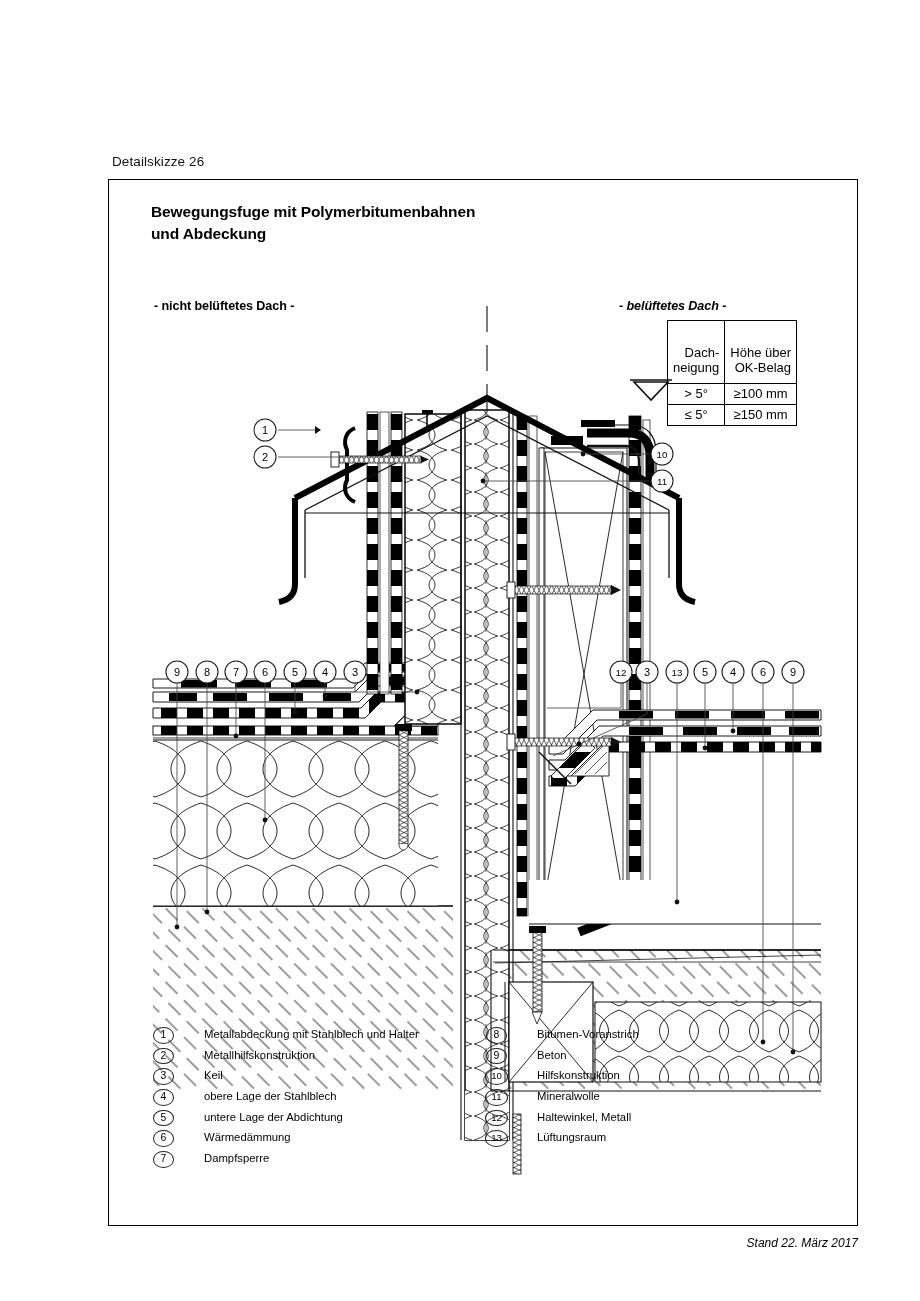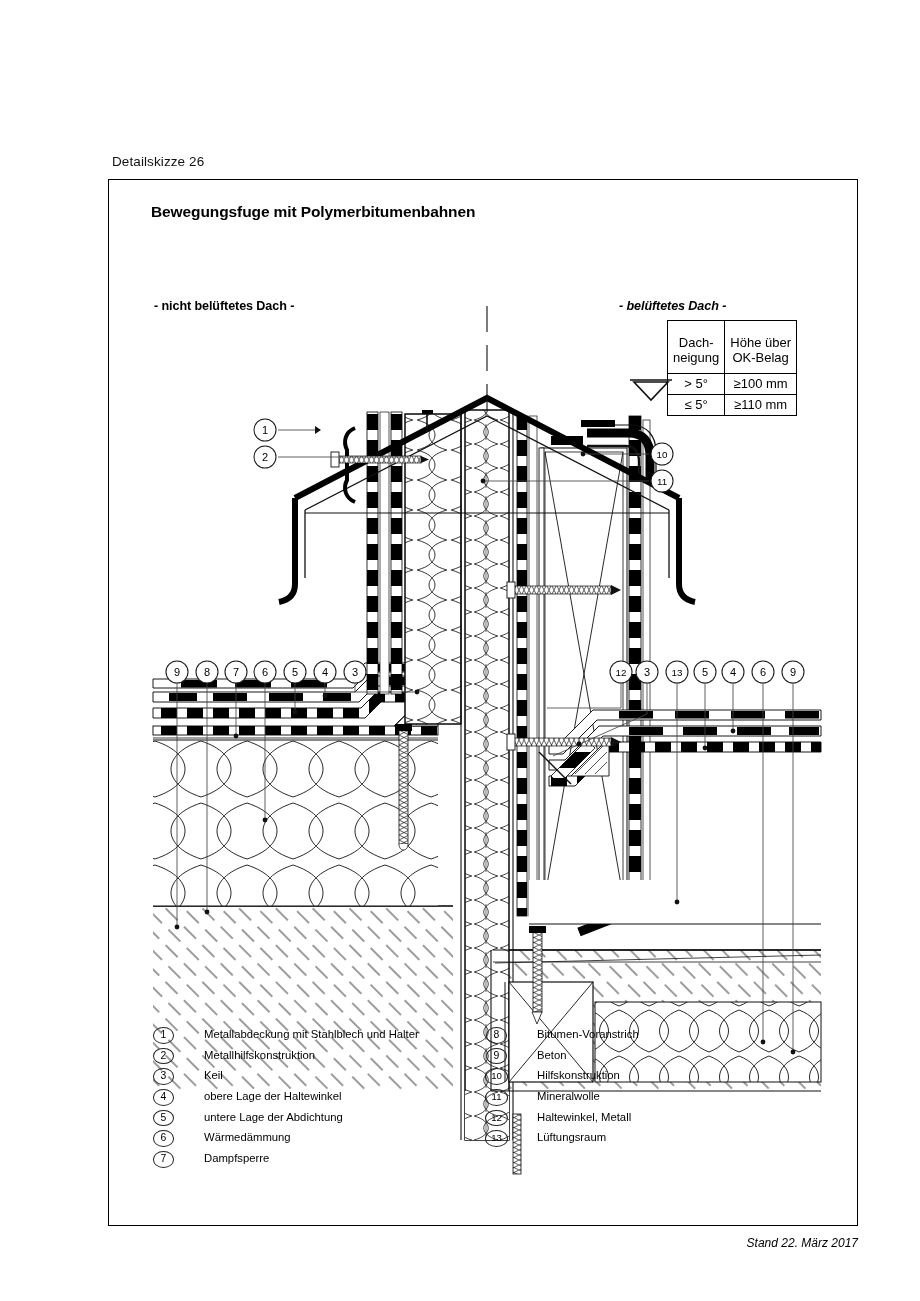--- a/index.html
+++ b/index.html
@@ -67,22 +67,22 @@
   }
   #pitch-table td {
     border: 1.1px solid #000;
     padding: 0px 6px;
     height: 20px;
     text-align: center;
     white-space: nowrap;
     line-height: 1.18;
   }
   #pitch-table td.hd {
-    text-align: center;
-    padding: 8px 5px 2px 5px;
+    text-align: right;
+    padding: 18px 5px 2px 5px;
     height: 42px;
     vertical-align: middle;
   }
   .hd span { display: block; }
 
   
   #drawing {
     position: absolute;
     left: 0;
     top: 0;
@@ -147,20 +147,21 @@
 <body>
 
 <div id="page">
 
   <div id="sheet-label">Detailskizze 26</div>
 
   <div id="frame">
 
     <div id="title-block">
       <div>Bewegungsfuge mit Polymerbitumenbahnen</div>
+      <div>und Abdeckung</div>
     </div>
 
     <div class="subtitle" id="subtitle-left">- nicht belüftetes Dach -</div>
     <div class="subtitle" id="subtitle-right">- belüftetes Dach -</div>
 
     <table id="pitch-table">
       <tbody>
           <tr>
         <td class="hd">
           <span>Dach-</span>
@@ -170,21 +171,21 @@
           <span>Höhe über</span>
           <span>OK-Belag</span>
         </td>
       </tr>
       <tr>
         <td>&gt; 5°</td>
         <td>≥100 mm</td>
       </tr>
       <tr>
         <td>≤ 5°</td>
-        <td>≥110 mm</td>
+        <td>≥150 mm</td>
       </tr>
     </tbody>
       </table>
 
     <svg id="drawing" viewBox="0 0 750 1047" width="750" height="1047">
       <defs>
 
         <pattern id="woolV" x="0" y="0" width="34" height="30" patternUnits="userSpaceOnUse">
           <rect width="34" height="30" fill="#fff"></rect>
           <path d="M2,0 C26,6 26,24 2,30 M32,0 C8,6 8,24 32,30" fill="none" stroke="#111" stroke-width="0.85"></path>
@@ -508,21 +509,21 @@
         <div class="legend-row">
           <span class="lg-num">2</span>
           <span class="lg-text">Metallhilfskonstruktion</span>
         </div>
         <div class="legend-row">
           <span class="lg-num">3</span>
           <span class="lg-text">Keil</span>
         </div>
         <div class="legend-row">
           <span class="lg-num">4</span>
-          <span class="lg-text">obere Lage der Haltewinkel</span>
+          <span class="lg-text">obere Lage der Stahlblech</span>
         </div>
         <div class="legend-row">
           <span class="lg-num">5</span>
           <span class="lg-text">untere Lage der Abdichtung</span>
         </div>
         <div class="legend-row">
           <span class="lg-num">6</span>
           <span class="lg-text">Wärmedämmung</span>
         </div>
         <div class="legend-row">

